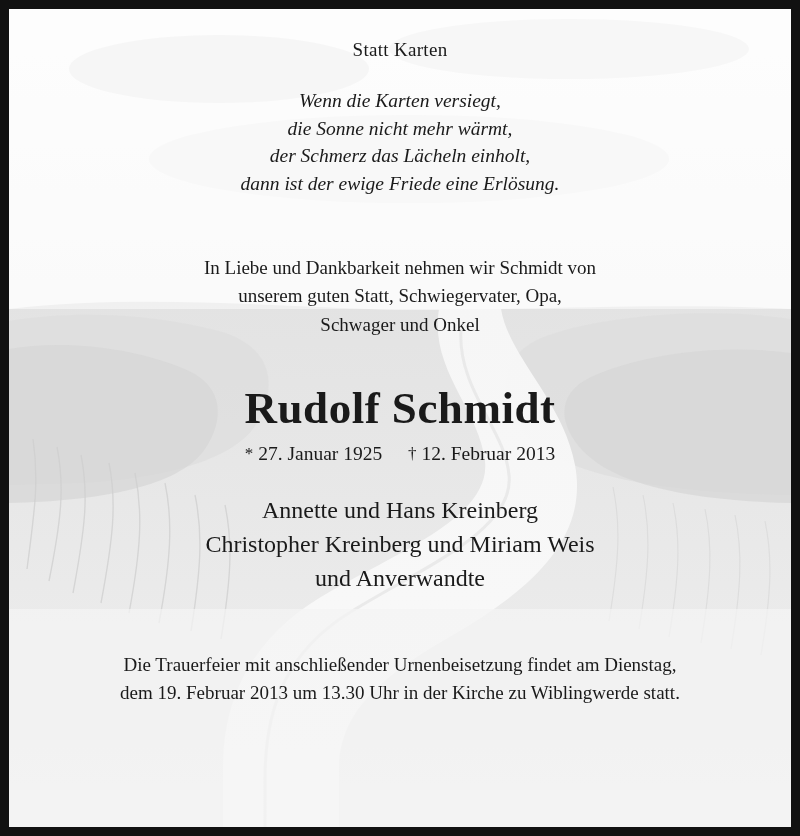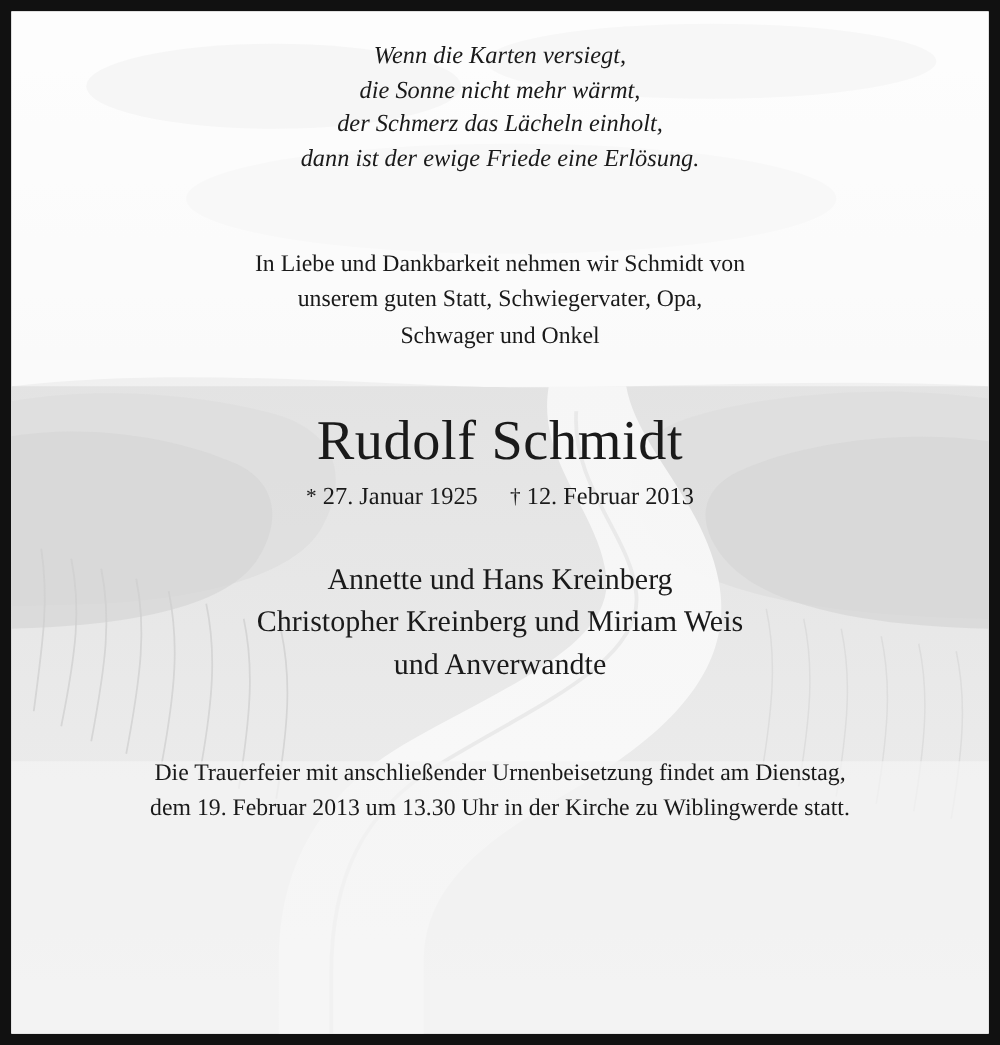--- a/index.html
+++ b/index.html
@@ -67,25 +67,26 @@
     line-height: 1.5;
     margin-bottom: 46px;
   }
   .dedication div { white-space: nowrap; }
 
   .deceased-name {
     font-size: 45px;
     letter-spacing: 0.5px;
     line-height: 1.05;
     margin-bottom: 10px;
+    font-weight: bold;
   }
 
   .dates {
     font-size: 19.5px;
-    margin-bottom: 38px;
+    margin-bottom: 28px;
     white-space: nowrap;
   }
   .dates .sym {
     font-size: 17px;
     vertical-align: 1px;
   }
   .dates .gap { display: inline-block; width: 16px; }
 
   .mourners {
     font-size: 24px;
@@ -166,20 +167,21 @@
         <path d="M752 646 C 762 586, 764 550, 756 512"></path>
       </g>
 
       <rect x="0" y="600" width="782" height="218" fill="#f4f4f4" opacity="0.72"></rect>
       <rect x="0" y="0" width="782" height="300" fill="#fbfbfb" opacity="0.55"></rect>
     </svg>
   </div>
 
   <div class="content">
 
+    <div class="statt-karten">Statt Karten</div>
 
     <div class="verse">
       <div>Wenn die Karten versiegt,</div>
       <div>die Sonne nicht mehr wärmt,</div>
       <div>der Schmerz das Lächeln einholt,</div>
       <div>dann ist der ewige Friede eine Erlösung.</div>
     </div>
 
     <div class="dedication">
       <div>In Liebe und Dankbarkeit nehmen wir Schmidt von</div>

